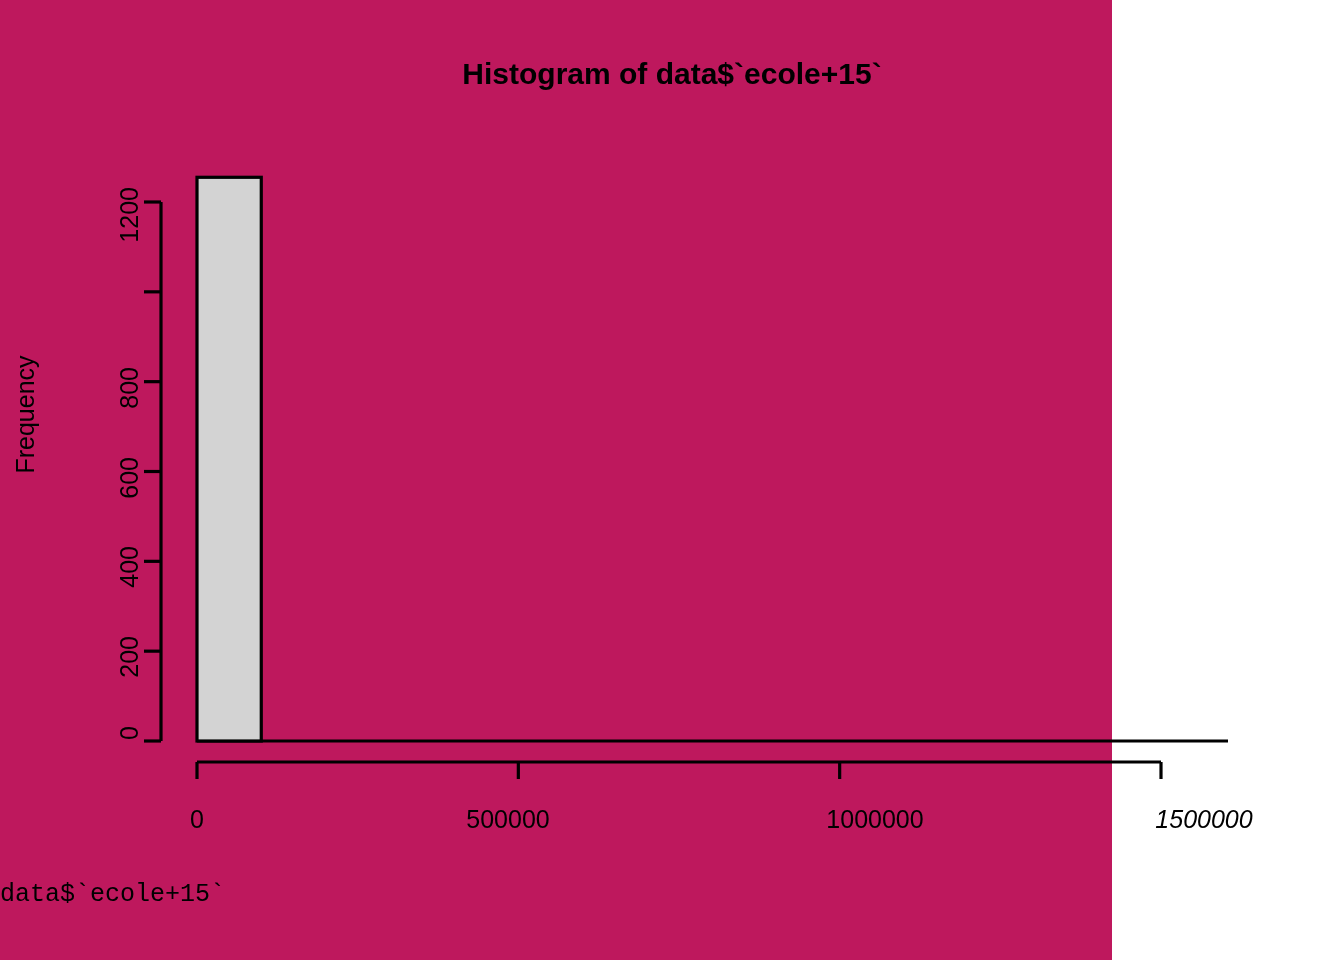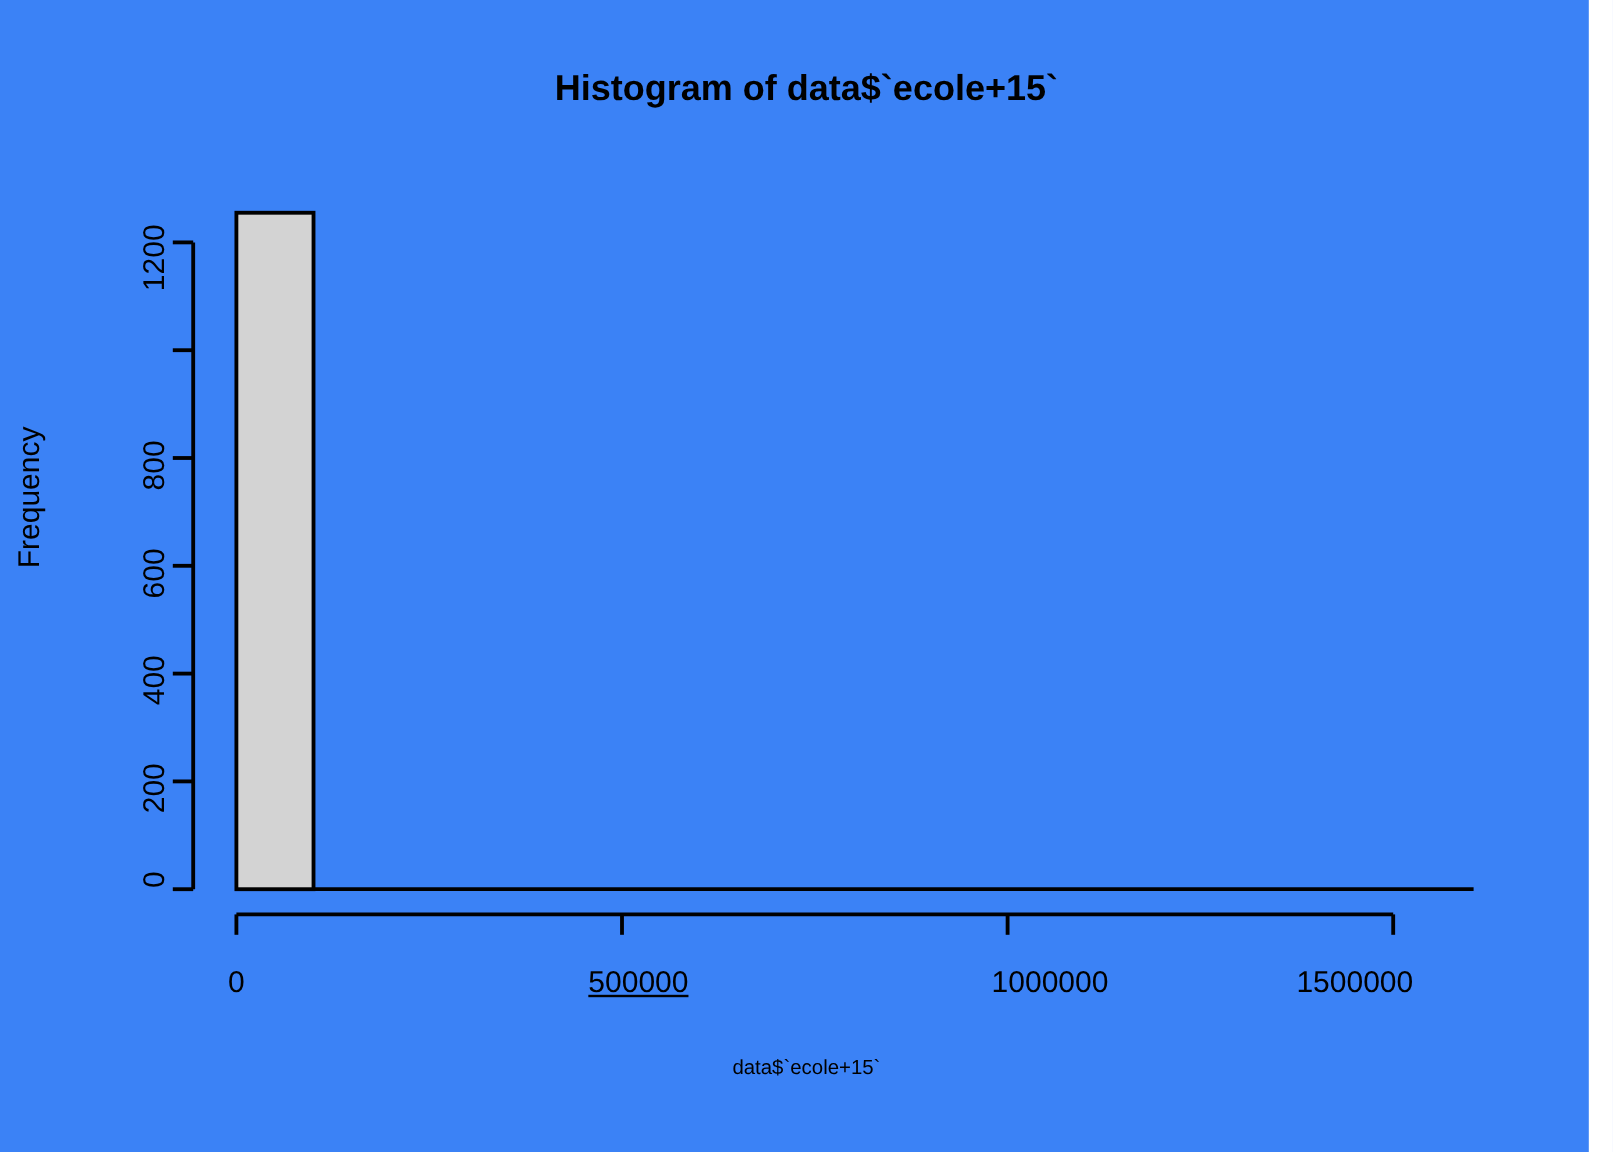--- a/index.html
+++ b/index.html
@@ -10,23 +10,23 @@
   body {
     width: 1344px;
     height: 960px;
     font-family: "Liberation Sans", sans-serif;
     color: #000000;
     overflow: hidden;
   }
 
   #plot-root {
     position: relative;
-    width: 1324px;
+    width: 1112px;
     height: 960px;
-    background: #3b82f6;
+    background: #be185d;
   }
 
   
   .plot-title {
     position: absolute;
     left: 0;
     top: 57px;
     width: 1344px;
     text-align: center;
     font-size: 30px;
@@ -49,23 +49,22 @@
     transform-origin: center center;
     white-space: pre;
   }
 
   
   .xlab {
     position: absolute;
     left: 0;
     top: 880px;
     width: 1344px;
-    text-align: center;
-    font-size: 17px;
-    font-family: Liberation Sans, sans-serif;
+    font-size: 25px;
+    font-family: Liberation Mono, monospace;
     white-space: pre;
   }
 
   
   svg.plot-canvas {
     position: absolute;
     left: 0;
     top: 0;
     width: 1344px;
     height: 960px;
@@ -148,18 +147,18 @@
   <div id="ytick-labels">
       <div class="ytick-label" style="left: 25px; top: 726px; width: 120px; text-align: right; transform-origin: 105px 15px;">0</div>
       <div class="ytick-label" style="left: 25px; top: 636.167px; width: 120px; text-align: right; transform-origin: 105px 15px;">200</div>
       <div class="ytick-label" style="left: 25px; top: 546.333px; width: 120px; text-align: right; transform-origin: 105px 15px;">400</div>
       <div class="ytick-label" style="left: 25px; top: 456.5px; width: 120px; text-align: right; transform-origin: 105px 15px;">600</div>
       <div class="ytick-label" style="left: 25px; top: 366.667px; width: 120px; text-align: right; transform-origin: 105px 15px;">800</div>
       <div class="ytick-label" style="left: 25px; top: 187px; width: 120px; text-align: right; transform-origin: 105px 15px;">1200</div>
     </div>
   <div id="xtick-labels">
       <div class="xtick-label" style="left: 87px;">0</div>
-      <div class="xtick-label" style="left: 422px; text-decoration: underline;">500000</div>
+      <div class="xtick-label" style="left: 398px;">500000</div>
       <div class="xtick-label" style="left: 765px;">1000000</div>
-      <div class="xtick-label" style="left: 1019px;">1500000</div>
+      <div class="xtick-label" style="left: 1094px; font-style: italic;">1500000</div>
     </div>
 
 </div>
 
 </body></html>

